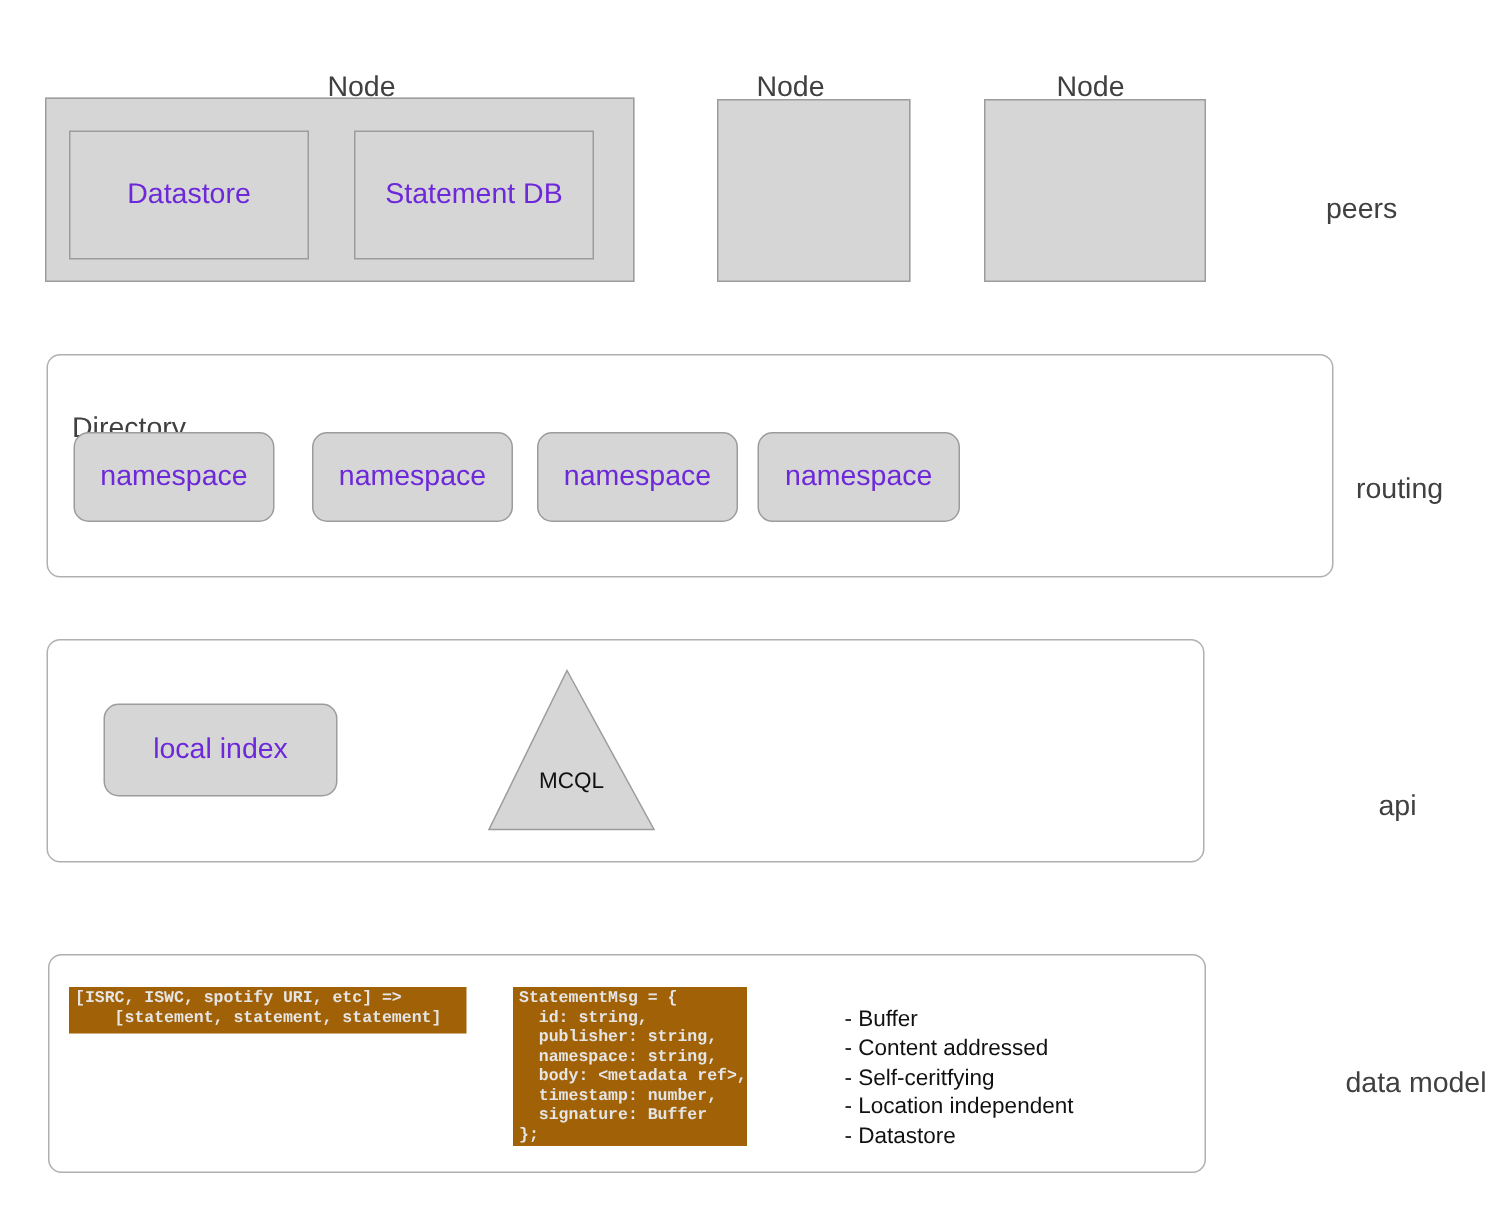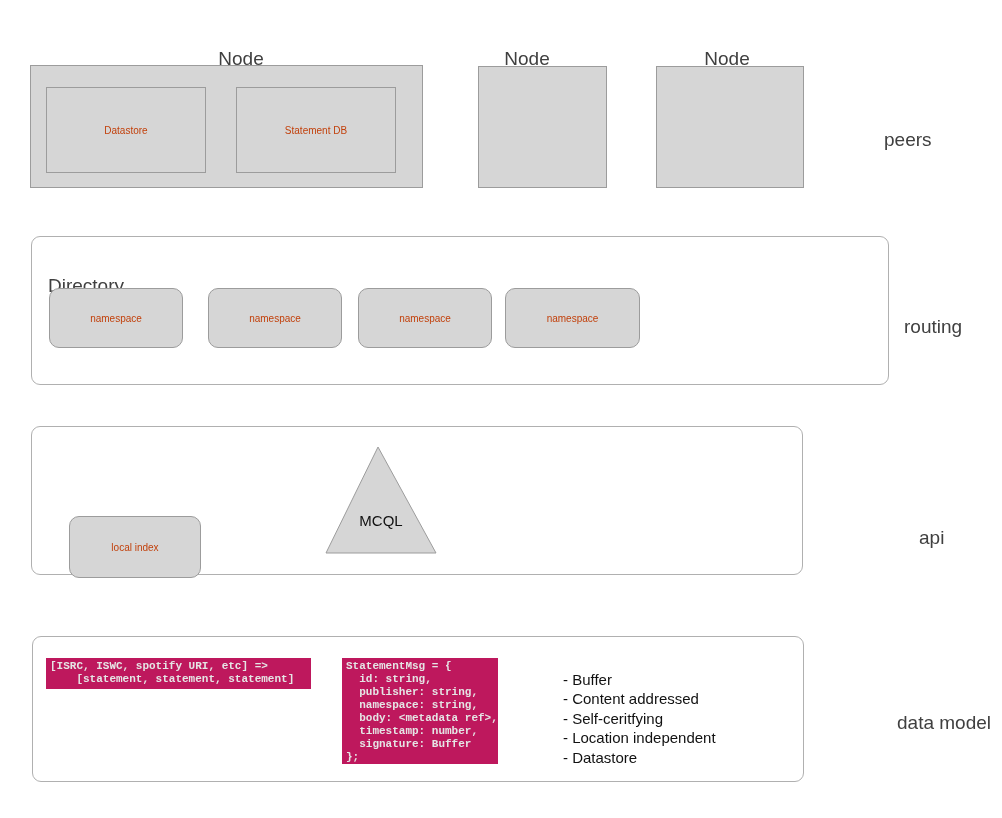--- a/index.html
+++ b/index.html
@@ -37,26 +37,26 @@
   }
   .lbl {
     position: absolute;
     font-size: 19px;
     line-height: 15px;
     white-space: nowrap;
     color: #404040;
     margin-top: 24px;
   }
   .lbl-center { text-align: center; }
-  .box-text { font-size: 10px; color: #c2410c; }
+  .box-text { font-size: 19px; color: #6d28d9; }
   .code {
     position: absolute;
     box-sizing: border-box;
     margin: 0;
-    background: #be185d;
+    background: #a16207;
     color: #e5e5e5;
     font-family: "Liberation Mono", "DejaVu Sans Mono", monospace;
     font-weight: bold;
     font-size: 11px;
     line-height: 13px;
     padding: 2px 4px;
     white-space: pre;
     overflow: hidden;
   }
   .tri-wrap { position: absolute; }
@@ -112,21 +112,21 @@
       <span class="box-text">namespace</span>
     </div>
     <div class="gray-box rounded10 center-text" style="left:473px; top:51px; width:135px; height:60px;">
       <span class="box-text">namespace</span>
     </div>
   </div>
 
   <div class="lbl" style="left:904px; top:295px;">routing</div>
 
   <div class="container-box" style="left:31px; top:426px; width:772px; height:149px;">
-    <div class="gray-box rounded10 center-text" style="left:37px; top:42px; width:132px; height:62px;margin-top:47px;">
+    <div class="gray-box rounded10 center-text" style="left:37px; top:42px; width:156px; height:62px;">
       <span class="box-text">local index</span>
     </div>
   </div>
 
   <div class="tri-wrap" style="left:324px; top:446px; width:114px; height:108px;">
     <svg width="114" height="108" viewBox="0 0 114 108">
       <polygon points="54,1 112,107 2,107" fill="#d6d6d6" stroke="#9c9c9c" stroke-width="1"></polygon>
     </svg>
     <div class="tri-label" style="top:66px;">MCQL</div>
   </div>

